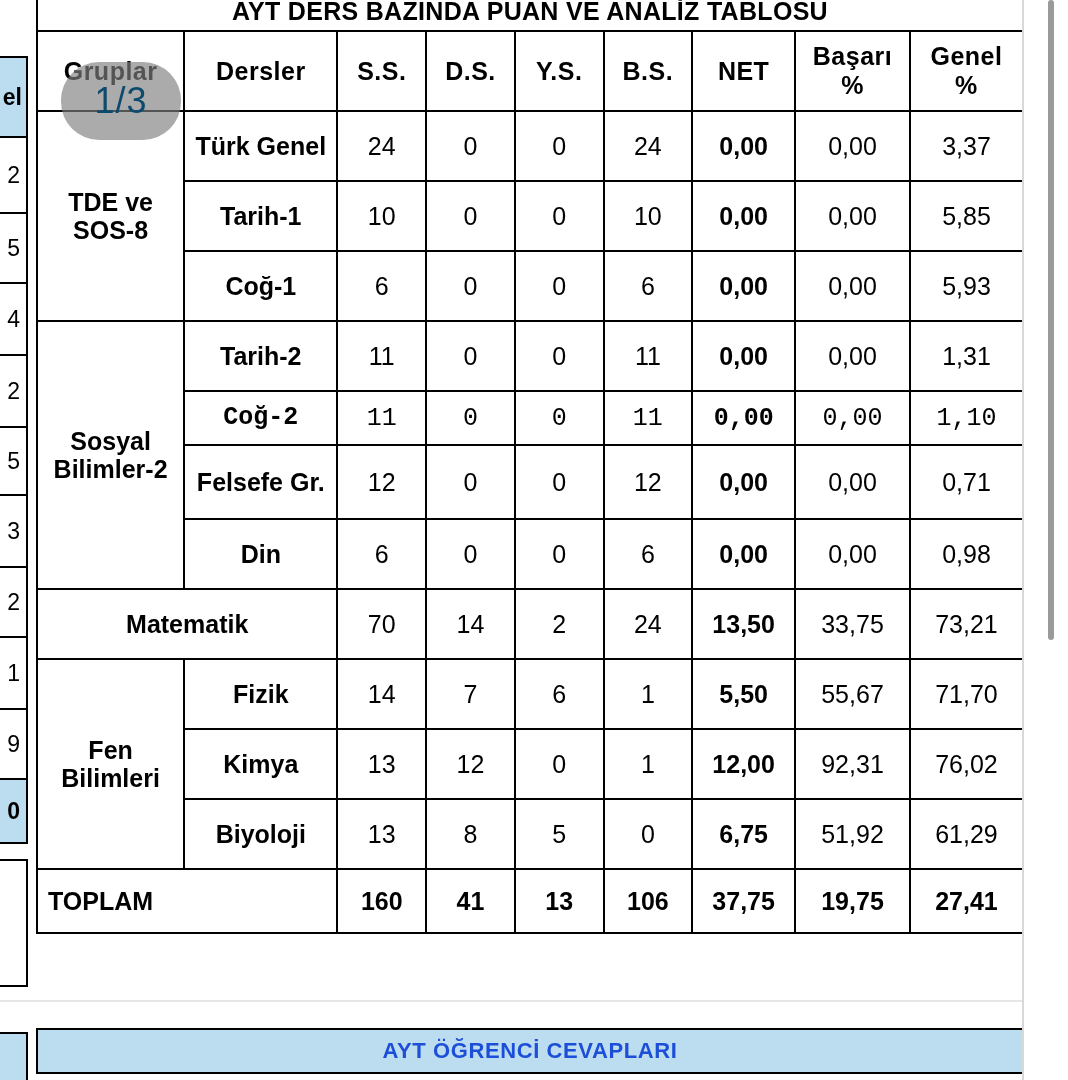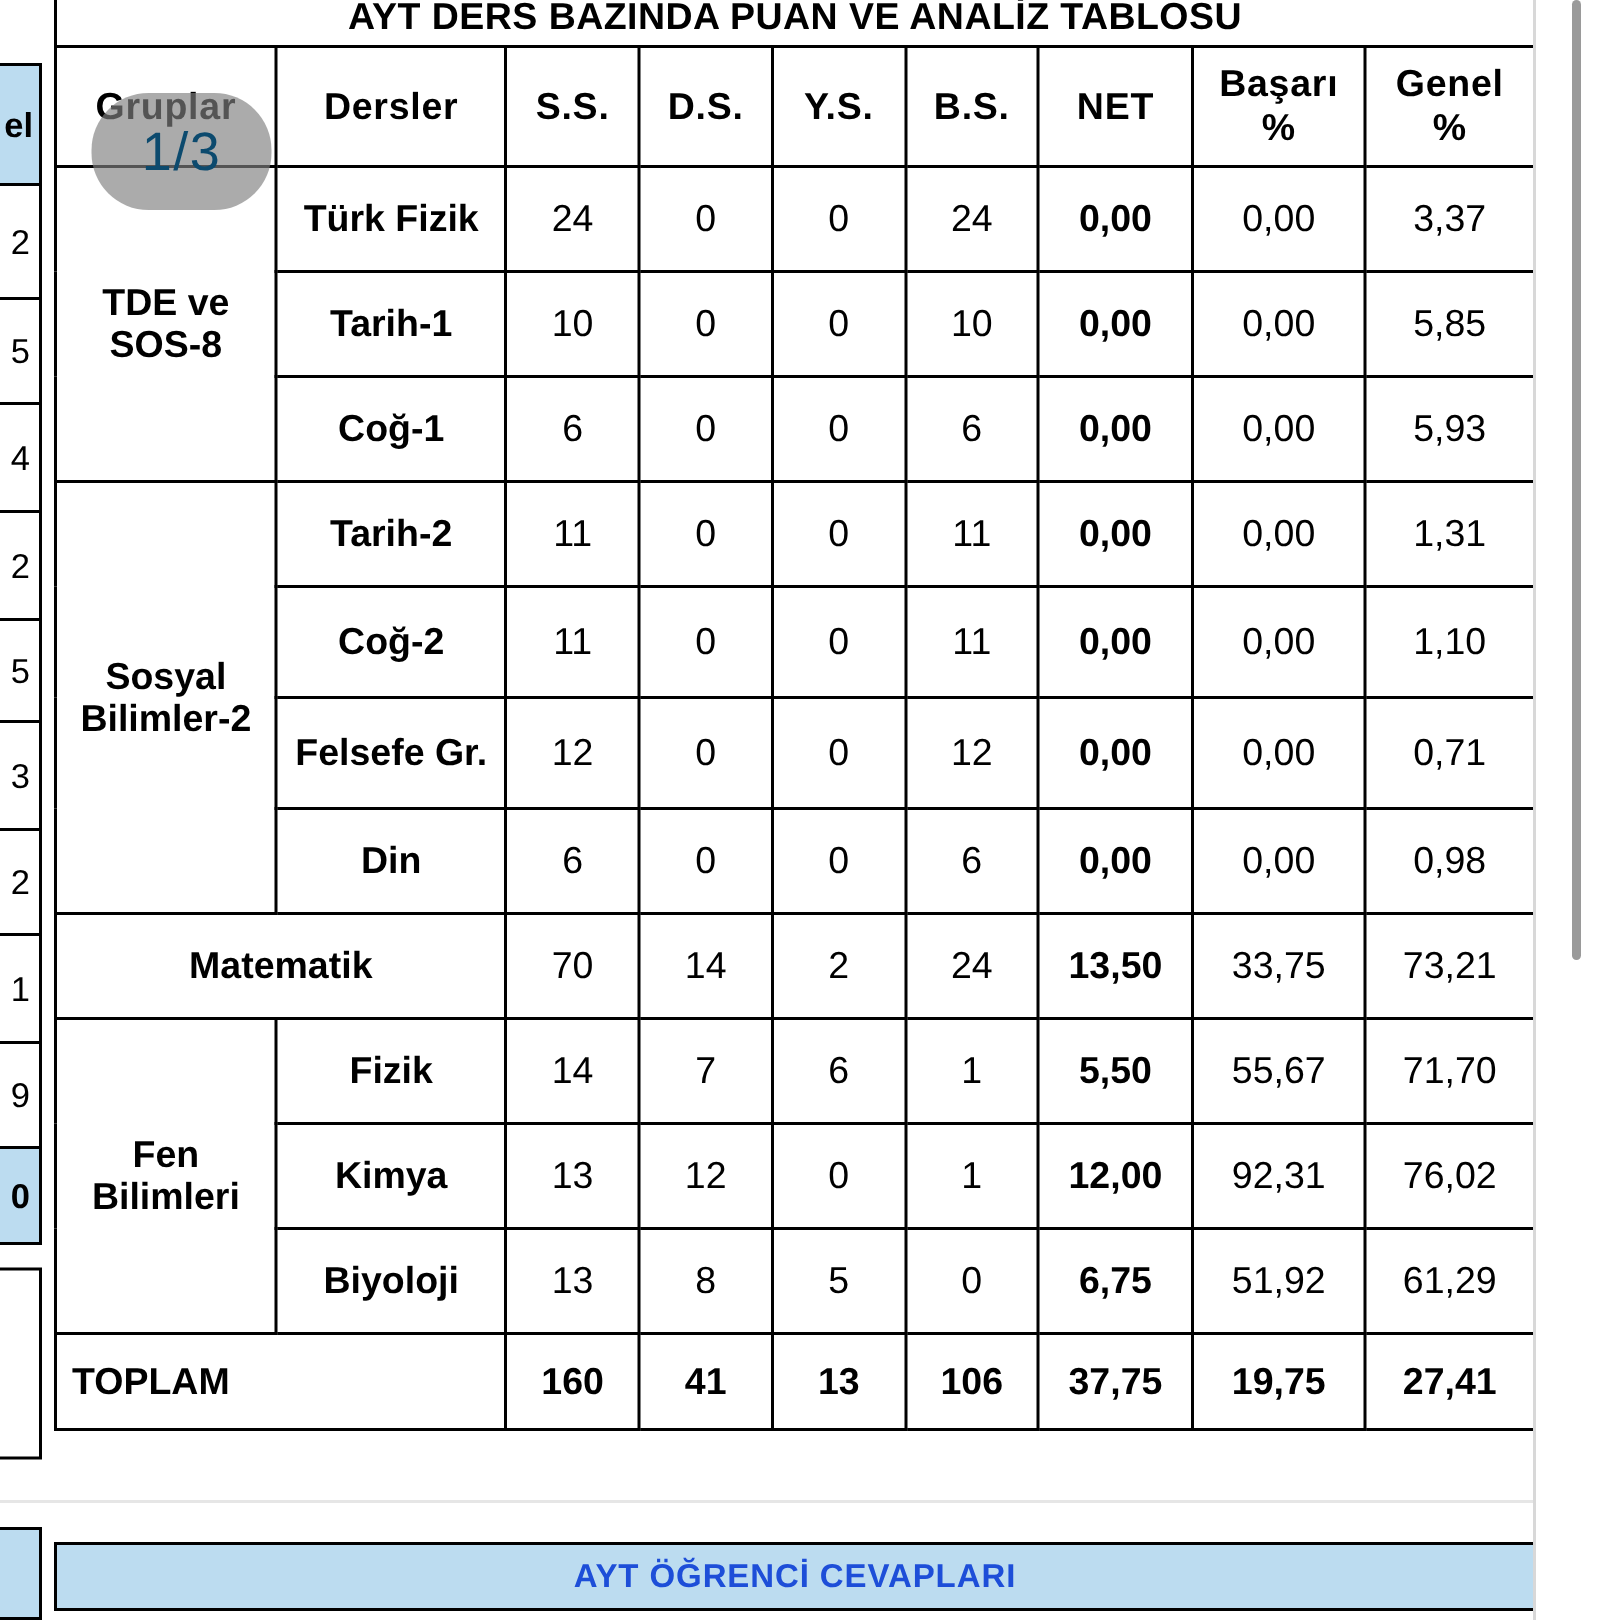--- a/index.html
+++ b/index.html
@@ -12,21 +12,21 @@
     height: 1080px;
     overflow: hidden;
     font-family: "Liberation Sans", sans-serif;
     position: relative;
   }
 
   
   .left-strip {
     position: absolute;
     left: 0;
-    top: 0;
+    top: 14px;
     width: 17px;
     height: 1000px;
   }
   .left-header {
     position: absolute;
     left: -40px;
     top: 42px;
     width: 68px;
     height: 82px;
     border: 2px solid #000;
@@ -275,21 +275,21 @@
         <span>%</span>
       </th>
       <th>
         <span>Genel</span><br>
         <span>%</span>
       </th>
     </tr>
 
     <tr class="row-h">
       <td class="grp" rowspan="3">TDE ve SOS-8</td>
-      <td class="lesson">Türk Fizik</td>
+      <td class="lesson">Türk Genel</td>
       <td class="num">24</td>
       <td class="num">0</td>
       <td class="num">0</td>
       <td class="num">24</td>
       <td class="num net">0,00</td>
       <td class="num">0,00</td>
       <td class="num">3,37</td>
     </tr>
     <tr class="row-h">
       <td class="lesson">Tarih-1</td>
@@ -316,21 +316,21 @@
       <td class="grp" rowspan="4">Sosyal Bilimler-2</td>
       <td class="lesson">Tarih-2</td>
       <td class="num">11</td>
       <td class="num">0</td>
       <td class="num">0</td>
       <td class="num">11</td>
       <td class="num net">0,00</td>
       <td class="num">0,00</td>
       <td class="num">1,31</td>
     </tr>
-    <tr style="height:74px;">
+    <tr style="height:54px;font-family:Liberation Mono, monospace;">
       <td class="lesson">Coğ-2</td>
       <td class="num">11</td>
       <td class="num">0</td>
       <td class="num">0</td>
       <td class="num">11</td>
       <td class="num net">0,00</td>
       <td class="num">0,00</td>
       <td class="num">1,10</td>
     </tr>
     <tr style="height:74px;">

